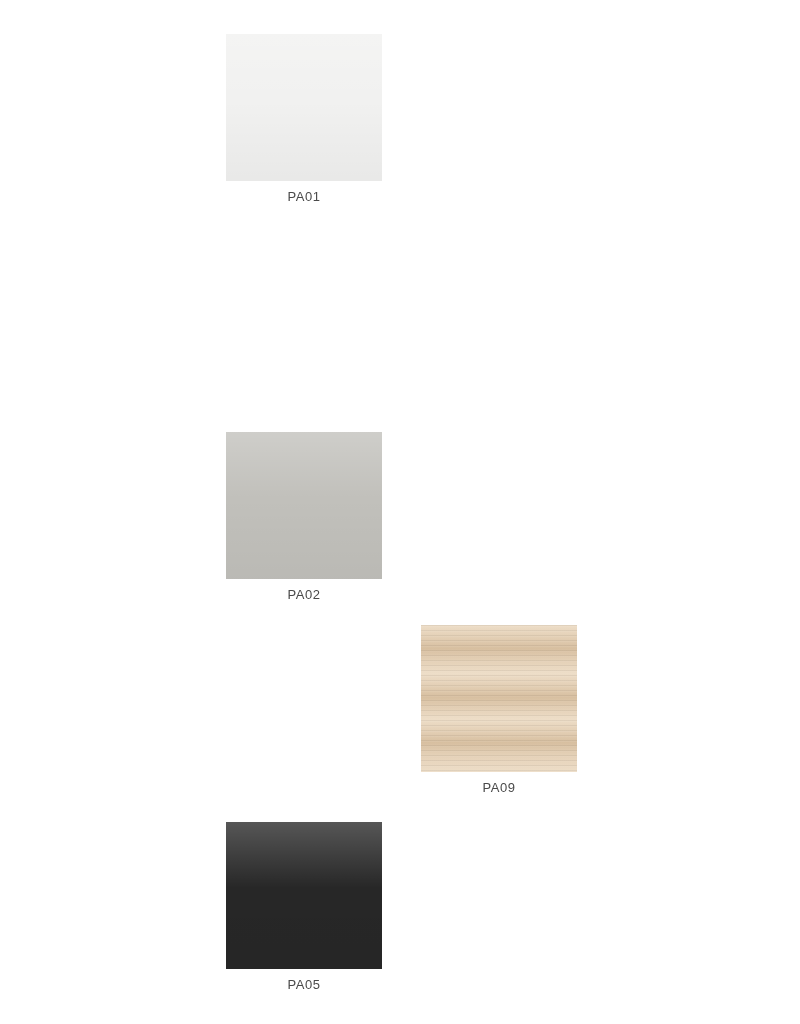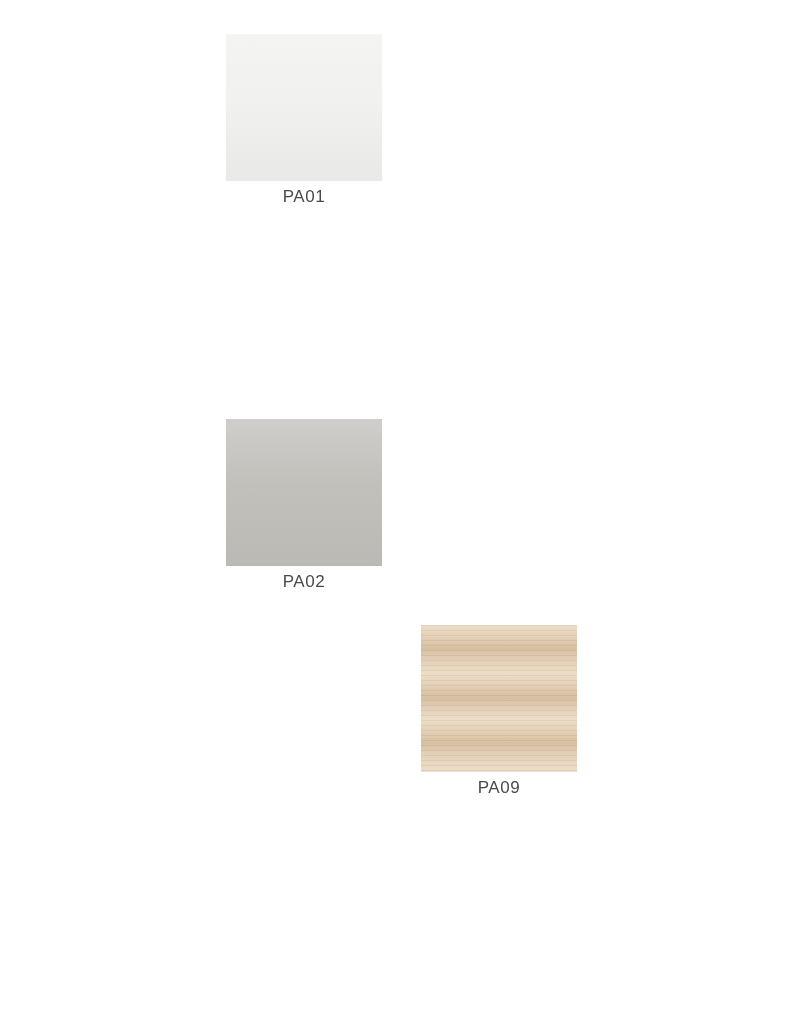--- a/index.html
+++ b/index.html
@@ -52,51 +52,57 @@
   .swatch-chip .grain2,
   .swatch-chip .grain3 {
     position: absolute;
     left: 0; top: 0; right: 0; bottom: 0;
     pointer-events: none;
   }
 
   .swatch-label {
     margin-top: 9px;
     text-align: center;
-    font-size: 17px;
+    font-size: 13px;
     letter-spacing: 0.6px;
     color: #4a4a4a;
     font-family: "Liberation Sans", sans-serif;
     line-height: 14px;
   }
 </style>
 </head>
 <body>
 
 <div id="swatch-board">
     <div class="swatch-row" style="top: 34px;">
       <div class="swatch-cell col-left">
         <div class="swatch-chip" style="background-color: rgb(241, 241, 240);">
           <div class="grain" style="background: linear-gradient(rgba(255, 255, 255, 0.22) 0%, rgba(0, 0, 0, 0) 45%, rgba(0, 0, 0, 0.035) 100%);"></div>
         </div>
         <div class="swatch-label" style="color: rgb(74, 74, 74);">PA01</div>
       </div>
     </div>
-    <div class="swatch-row" style="top: 419px;">
+    <div class="swatch-row" style="top: 432px;">
       <div class="swatch-cell col-left">
         <div class="swatch-chip" style="background-color: rgb(193, 192, 187);">
           <div class="grain" style="background: linear-gradient(rgba(255, 255, 255, 0.22) 0%, rgba(0, 0, 0, 0) 45%, rgba(0, 0, 0, 0.035) 100%);"></div>
         </div>
         <div class="swatch-label" style="color: rgb(74, 74, 74);">PA02</div>
       </div>
     </div>
     <div class="swatch-row" style="top: 625px;">
       <div class="swatch-cell col-right">
         <div class="swatch-chip" style="background-color: rgb(228, 208, 182);">
           <div class="grain" style="background: linear-gradient(rgb(239, 224, 203) 0%, rgb(228, 208, 182) 8%, rgb(213, 188, 156) 16%, rgb(228, 208, 182) 24%, rgb(239, 224, 203) 33%, rgb(228, 208, 182) 41%, rgb(213, 188, 156) 49%, rgb(228, 208, 182) 57%, rgb(239, 224, 203) 64%, rgb(228, 208, 182) 72%, rgb(213, 188, 156) 80%, rgb(228, 208, 182) 88%, rgb(239, 224, 203) 100%); opacity: 0.85;"></div>
           <div class="grain2" style="background: repeating-linear-gradient(rgba(0, 0, 0, 0.055) 0px, rgba(0, 0, 0, 0.055) 1px, rgba(255, 255, 255, 0.05) 1px, rgba(255, 255, 255, 0.05) 2px, rgba(0, 0, 0, 0) 2px, rgba(0, 0, 0, 0) 5px);"></div>
         </div>
         <div class="swatch-label" style="color: rgb(74, 74, 74);">PA09</div>
       </div>
     </div>
     <div class="swatch-row" style="top: 822px;">
+      <div class="swatch-cell col-left">
+        <div class="swatch-chip" style="background-color: rgb(39, 39, 39);">
+          <div class="grain" style="background: linear-gradient(rgba(255, 255, 255, 0.22) 0%, rgba(0, 0, 0, 0) 45%, rgba(0, 0, 0, 0.035) 100%);"></div>
+        </div>
+        <div class="swatch-label" style="color: rgb(74, 74, 74);">PA05</div>
+      </div>
     </div>
   </div>
 
 </body></html>

